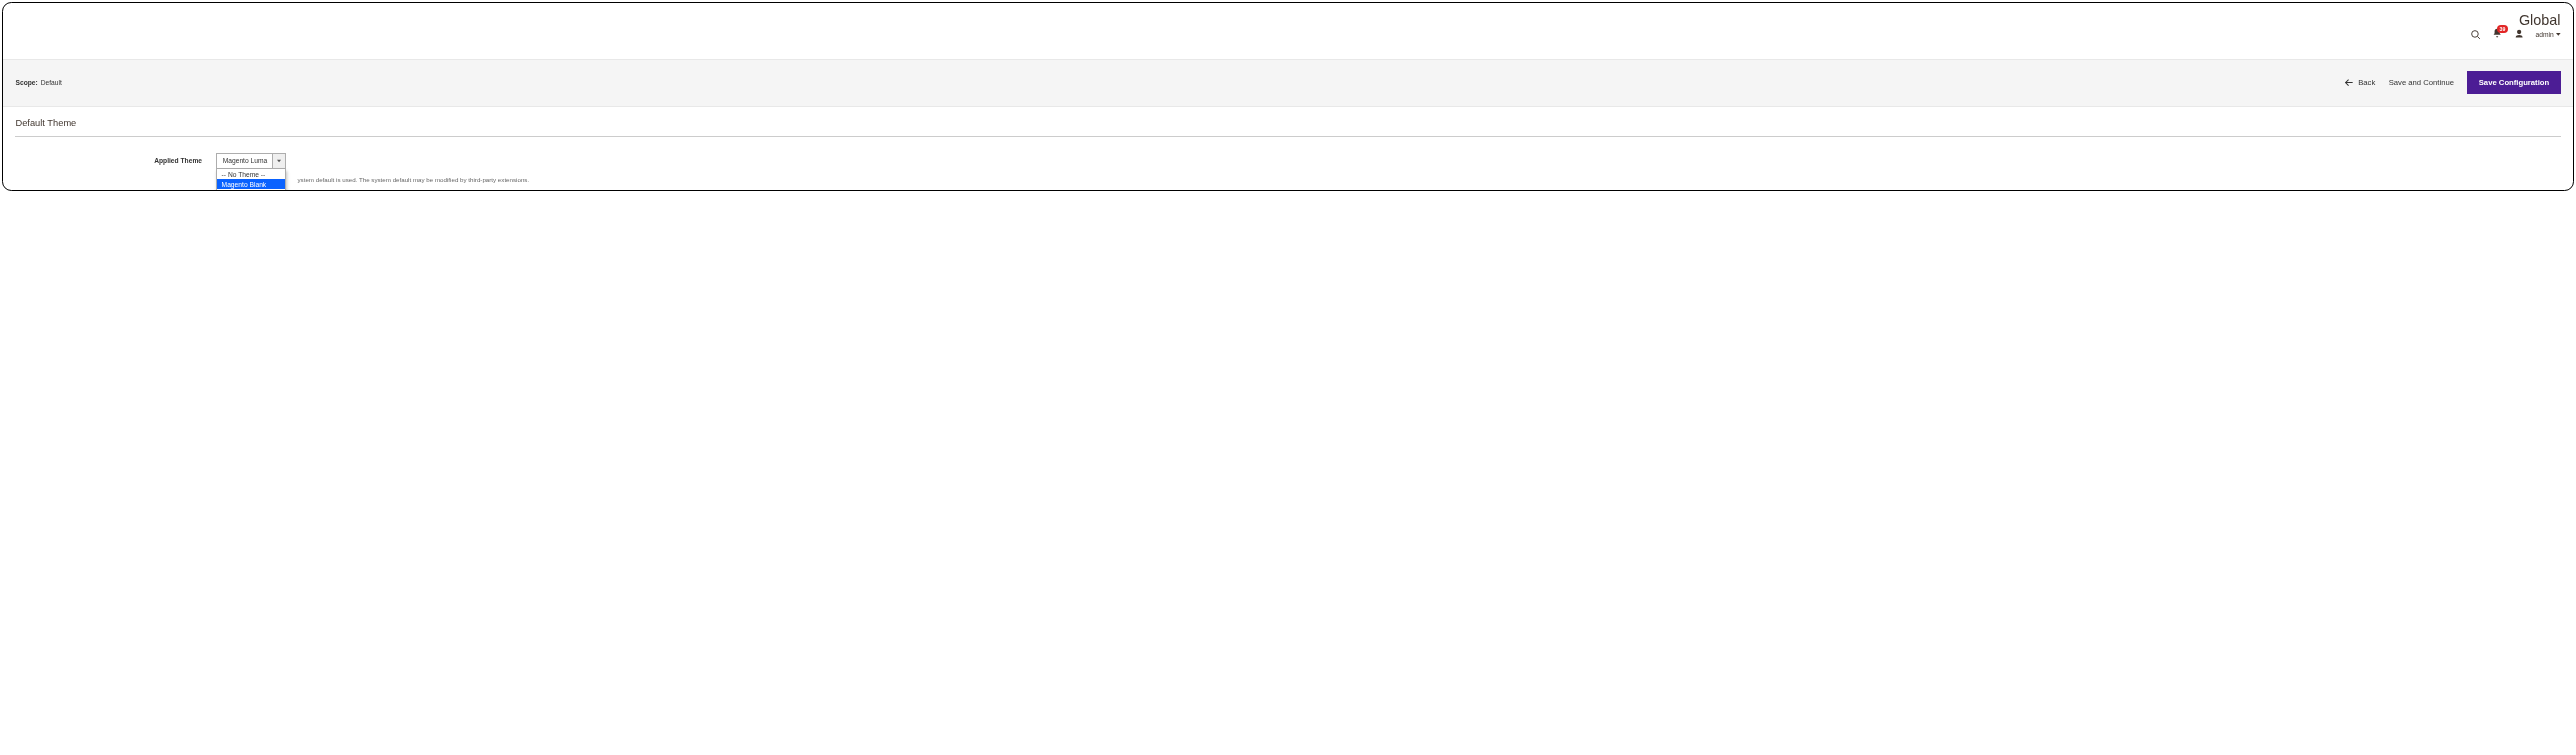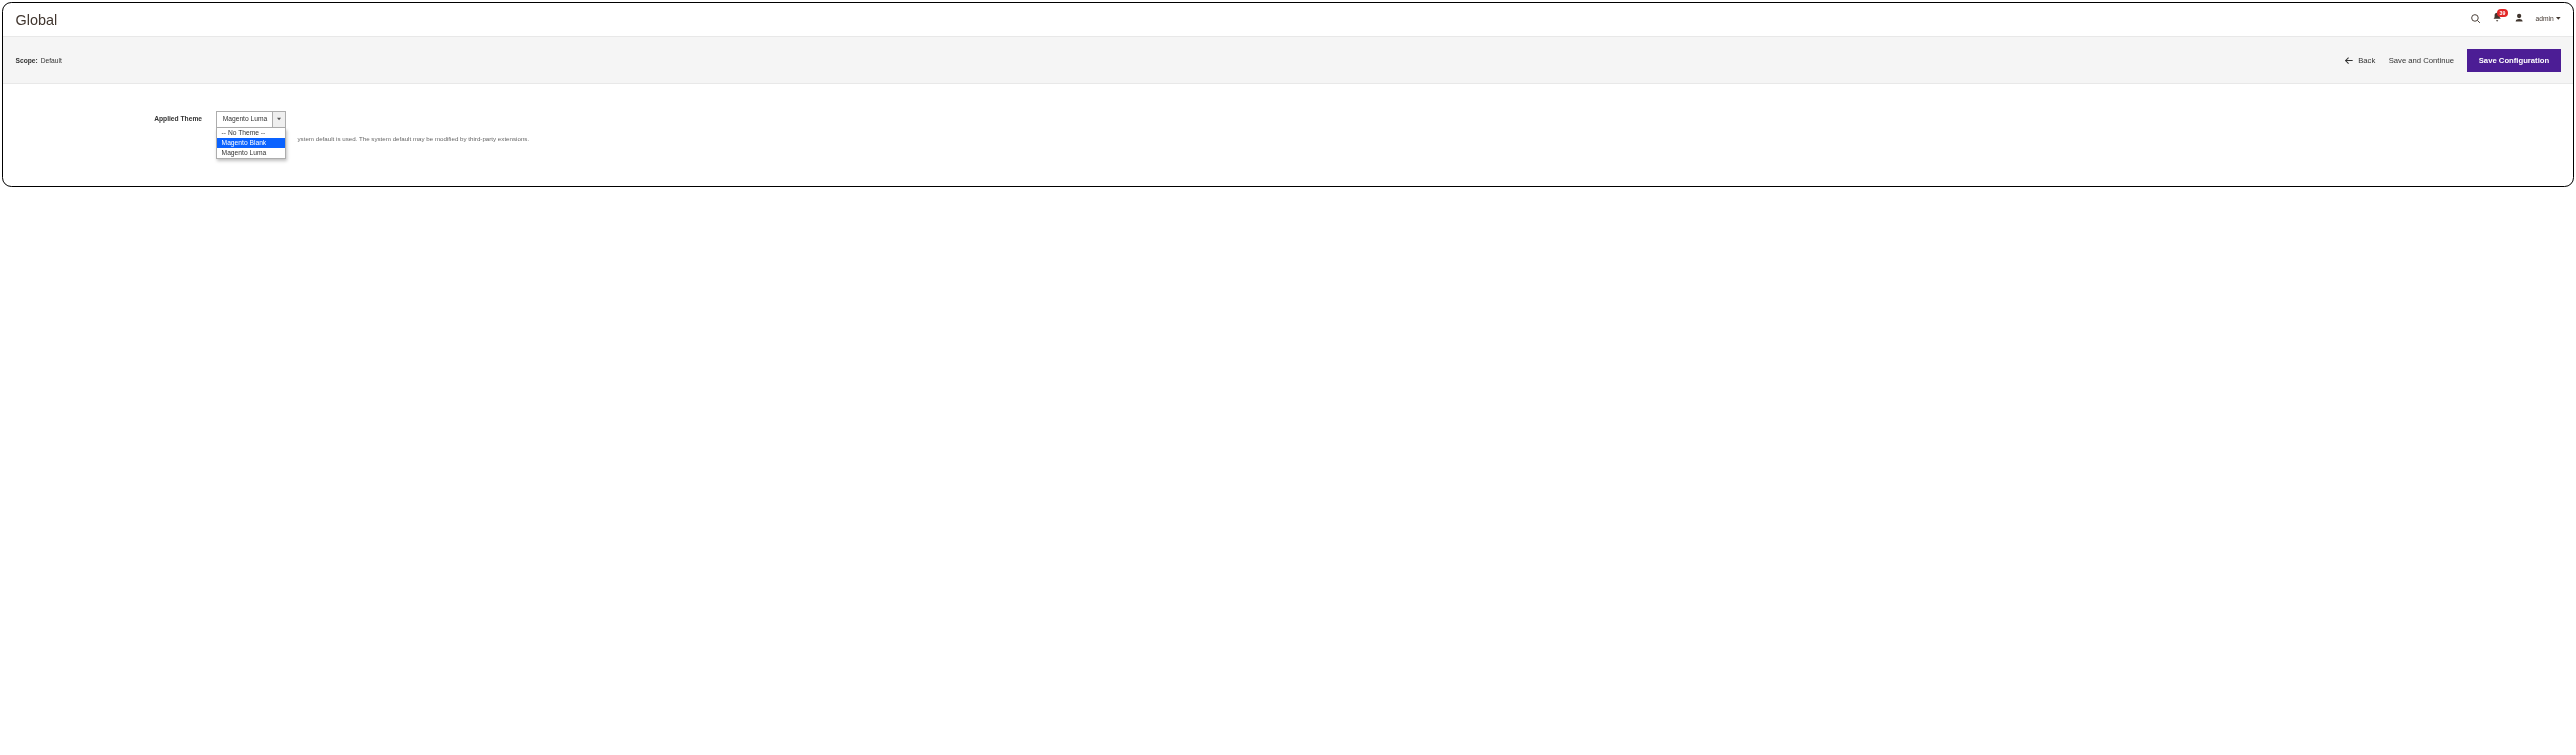--- a/index.html
+++ b/index.html
@@ -1,25 +1,25 @@
 <!DOCTYPE html>
 <html style="font-size:8.2px"><head>
 <meta charset="utf-8">
 <style>
   *{box-sizing:border-box;margin:0;padding:0;}
   body{font-family:-apple-system,BlinkMacSystemFont,"Segoe UI",Helvetica,Arial,sans-serif;background:#fff;color:#333;}
   .frame{border:1.5px solid #000;border-radius:9.3px;margin:2.1px;overflow:hidden;min-height:185px;}
-  .header{display:flex;align-items:flex-start;justify-content:space-between;padding:9.3px 12.4px 4.1px 12.4px;}
+  .header{display:flex;align-items:flex-end;justify-content:space-between;padding:9.3px 12.4px 4.1px 12.4px;flex-direction:column;}
   .title{font-size:14.4px;font-weight:400;color:#41362f;}
   .header-right{display:flex;align-items:center;gap:11.3px;}
   .icon-btn{background:none;border:none;cursor:pointer;color:#41362f;display:flex;align-items:center;justify-content:center;padding:0;}
   .notif-wrap{position:relative;}
   .badge{position:absolute;top:-3.1px;right:-5.2px;background:#e22626;color:#fff;border-radius:4.6px;font-size:5.2px;font-weight:700;padding:0.5px 2.6px;line-height:6.7px;min-width:9.3px;text-align:center;}
   .admin-menu{display:flex;align-items:center;gap:2.1px;font-size:6.7px;color:#41362f;cursor:pointer;}
-  .toolbar{display:flex;align-items:center;justify-content:space-between;background:#f5f5f5;border-top:0.5px solid #e8e8e8;border-bottom:0.5px solid #e8e8e8;padding:11.3px 12.4px;margin-top:4px;}
+  .toolbar{display:flex;align-items:center;justify-content:space-between;background:#f5f5f5;border-top:0.5px solid #e8e8e8;border-bottom:0.5px solid #e8e8e8;padding:11.3px 12.4px;margin-top:14px;}
   .scope{font-size:6.7px;color:#333;}
   .scope b{font-weight:700;margin-right:1px;}
   .actions{display:flex;align-items:center;gap:13.4px;}
   .back-btn{display:flex;align-items:center;gap:5.2px;background:none;border:none;font-size:7.7px;color:#333;cursor:pointer;}
   .btn-plain{background:none;border:none;font-size:7.7px;color:#333;cursor:pointer;}
   .btn-primary{background:#4c1d95;color:#fff;border:none;font-size:7.7px;font-weight:600;padding:7.2px 11.3px;cursor:pointer;}
   .section{padding:11.3px 12.4px 0 12.4px;}
   .section-title{font-size:9.3px;color:#41362f;font-weight:400;padding-bottom:8.2px;border-bottom:0.5px solid #ccc;}
   .form-area{position:relative;padding:15.5px 0 20.6px 0;}
   .row{display:flex;align-items:flex-start;}
@@ -81,20 +81,21 @@
             <polyline points="7 1 1 7 7 13"></polyline>
           </svg>
         <span>Back</span>
       </button>
       <button class="btn-plain">Save and Continue</button>
       <button class="btn-primary">Save Configuration</button>
     </div>
   </div>
 
   <div class="section">
+    <div class="section-title">Default Theme</div>
     <div class="form-area">
       <div class="row">
         <div class="label">Applied Theme</div>
         <div class="select-wrap">
           <div class="select">
             <div class="select-val">Magento Luma</div>
             <div class="select-btn">
               <svg width="4.1" height="4.1" viewBox="0 0 10 6" fill="#555">
                   <path d="M0 0l5 6 5-6z"></path>
                 </svg>

